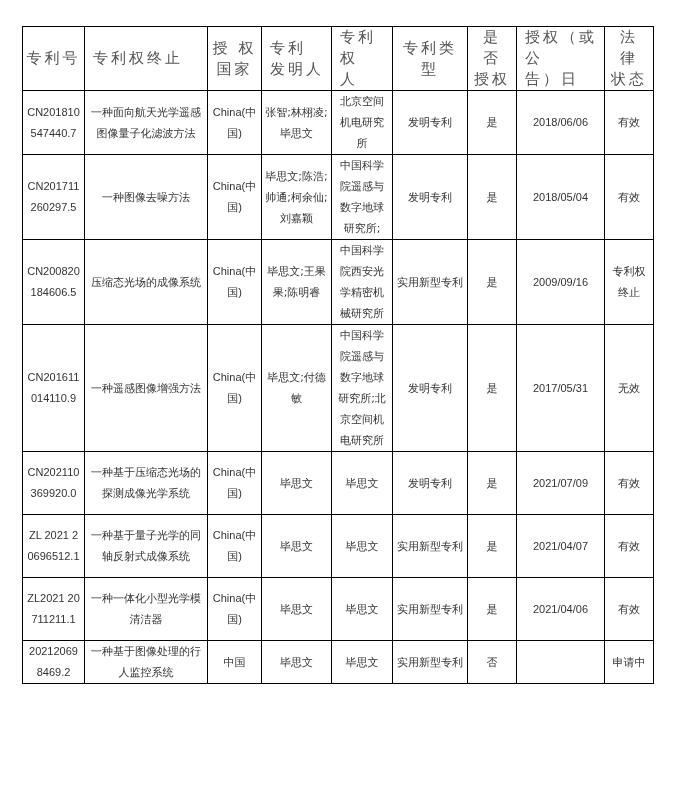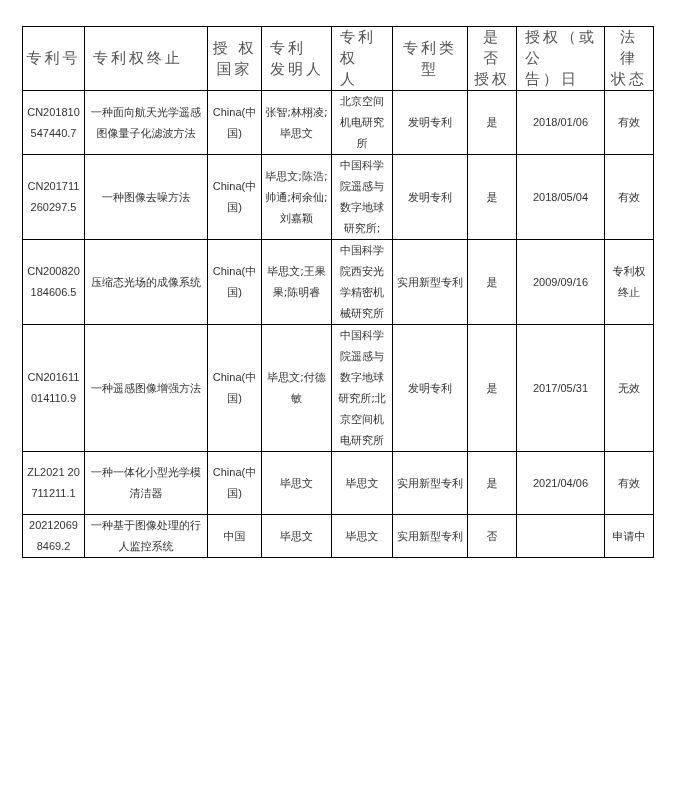--- a/index.html
+++ b/index.html
@@ -50,21 +50,21 @@
   </thead>
   <tbody id="rows">
       <tr style="height: 62px; margin-left: 21px;">
     <td class="num">CN201810547440.7</td>
     <td>一种面向航天光学遥感图像量子化滤波方法</td>
     <td class="num">China(中国)</td>
     <td>张智;林栩凌;毕思文</td>
     <td>北京空间机电研究所</td>
     <td>发明专利</td>
     <td>是</td>
-    <td class="num">2018/01/06</td>
+    <td class="num">2018/06/06</td>
     <td>有效</td>
   </tr>
       <tr style="height: 84px;">
     <td class="num">CN201711260297.5</td>
     <td>一种图像去噪方法</td>
     <td class="num">China(中国)</td>
     <td>毕思文;陈浩;帅通;柯余仙;刘嘉颖</td>
     <td>中国科学院遥感与数字地球研究所;</td>
     <td>发明专利</td>
     <td>是</td>
@@ -87,20 +87,42 @@
     <td>一种遥感图像增强方法</td>
     <td class="num">China(中国)</td>
     <td>毕思文;付德敏</td>
     <td>中国科学院遥感与数字地球研究所;北京空间机电研究所</td>
     <td>发明专利</td>
     <td>是</td>
     <td class="num">2017/05/31</td>
     <td>无效</td>
   </tr>
       <tr style="height: 63px;">
+    <td class="num">CN202110369920.0</td>
+    <td>一种基于压缩态光场的探测成像光学系统</td>
+    <td class="num">China(中国)</td>
+    <td>毕思文</td>
+    <td>毕思文</td>
+    <td>发明专利</td>
+    <td>是</td>
+    <td class="num">2021/07/09</td>
+    <td>有效</td>
+  </tr>
+      <tr style="height: 63px;">
+    <td class="num">ZL 2021 20696512.1</td>
+    <td>一种基于量子光学的同轴反射式成像系统</td>
+    <td class="num">China(中国)</td>
+    <td>毕思文</td>
+    <td>毕思文</td>
+    <td>实用新型专利</td>
+    <td>是</td>
+    <td class="num">2021/04/07</td>
+    <td>有效</td>
+  </tr>
+      <tr style="height: 63px;">
     <td class="num">ZL2021 20711211.1</td>
     <td>一种一体化小型光学模清洁器</td>
     <td class="num">China(中国)</td>
     <td>毕思文</td>
     <td>毕思文</td>
     <td>实用新型专利</td>
     <td>是</td>
     <td class="num">2021/04/06</td>
     <td>有效</td>
   </tr>

